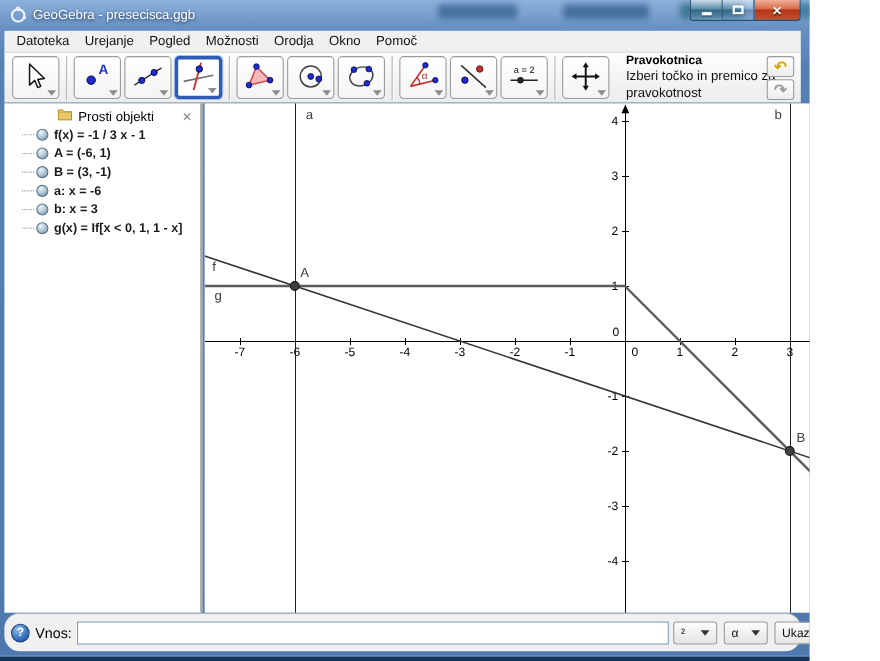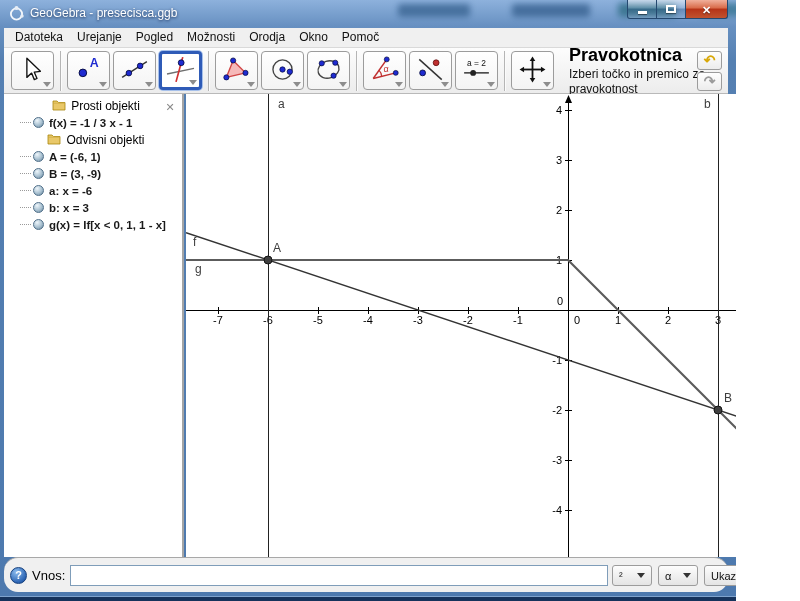--- a/index.html
+++ b/index.html
@@ -28,21 +28,21 @@
   
   .toolbar{position:absolute;top:48px;left:4px;right:8px;height:46px;background:linear-gradient(180deg,#fdfdfd,#ececec);
     border-bottom:1px solid #b9b9b9;display:flex;align-items:center;padding-left:7px;}
   .tools{display:flex;align-items:center;}
   .tool-btn{width:43px;height:39px;background:linear-gradient(180deg,#ffffff,#f4f4f4);border:1px solid #9c9c9c;border-radius:4px;
     margin-right:3px;position:relative;display:flex;align-items:center;justify-content:center;padding:0;}
   .tool-btn.selected{border:3px solid #2f5bb7;box-shadow:0 0 0 1px #a6c0ea;background:#fff;}
   .tool-tri{position:absolute;right:2px;bottom:2px;width:0;height:0;border-left:4px solid transparent;border-right:4px solid transparent;border-top:5px solid #8d8d8d;}
   .tool-sep{width:0;height:40px;border-left:1px solid #b5b5b5;border-right:1px solid #fbfbfb;margin:0 5px 0 3px;}
   .tool-help{margin-left:12px;line-height:1.25;}
-  .tool-help .t1{font-weight:bold;font-size:18px;color:#000;}
+  .tool-help .t1{font-weight:bold;font-size:11px;color:#000;}
   .tool-help .t2{font-size:12px;color:#111;}
   .undo-redo{position:absolute;right:6px;top:3px;display:flex;flex-direction:column;gap:2px;}
   .ur-btn{width:25px;height:19px;border:1px solid #9c9c9c;border-radius:3px;background:linear-gradient(180deg,#fff,#ececec);
     display:flex;align-items:center;justify-content:center;padding:0;}
   .undo-ic::before{content:"↶";color:#d9a807;font-size:14px;font-weight:bold;line-height:1;}
   .redo-ic::before{content:"↷";color:#9b9b9b;font-size:14px;font-weight:bold;line-height:1;}
   
   .algebra{position:absolute;left:4px;top:94px;width:180px;height:463px;background:#fff;
     border-right:2px solid #a5a5a5;padding-top:3px;overflow:hidden;}
   .alg-close{position:absolute;top:3px;right:5px;width:14px;height:14px;text-align:center;}
@@ -235,36 +235,29 @@
               <path d="M1 2 h4 l1.5 1.5 H13 v7.5 H1 Z" fill="#e9c869" stroke="#a8860b" stroke-width="0.8"></path>
               <path d="M1 4.2 H13" stroke="#caa93f" stroke-width="0.7"></path>
             </svg></span>
           <span class="lbl">Prosti objekti</span>
         </div>
         <div class="alg-item">
           <span class="stub"></span>
           <span class="marble"></span>
           <span class="txt">f(x) = -1 / 3 x - 1</span>
         </div>
-        <div class="alg-section">
-          <span><svg width="14" height="12" viewBox="0 0 14 12">
-              <path d="M1 2 h4 l1.5 1.5 H13 v7.5 H1 Z" fill="#e9c869" stroke="#a8860b" stroke-width="0.8"></path>
-              <path d="M1 4.2 H13" stroke="#caa93f" stroke-width="0.7"></path>
-            </svg></span>
-          <span class="lbl">Odvisni objekti</span>
-        </div>
         <div class="alg-item">
           <span class="stub"></span>
           <span class="marble"></span>
           <span class="txt">A = (-6, 1)</span>
         </div>
         <div class="alg-item">
           <span class="stub"></span>
           <span class="marble"></span>
-          <span class="txt">B = (3, -9)</span>
+          <span class="txt">B = (3, -1)</span>
         </div>
         <div class="alg-item">
           <span class="stub"></span>
           <span class="marble"></span>
           <span class="txt">a: x = -6</span>
         </div>
         <div class="alg-item">
           <span class="stub"></span>
           <span class="marble"></span>
           <span class="txt">b: x = 3</span>

